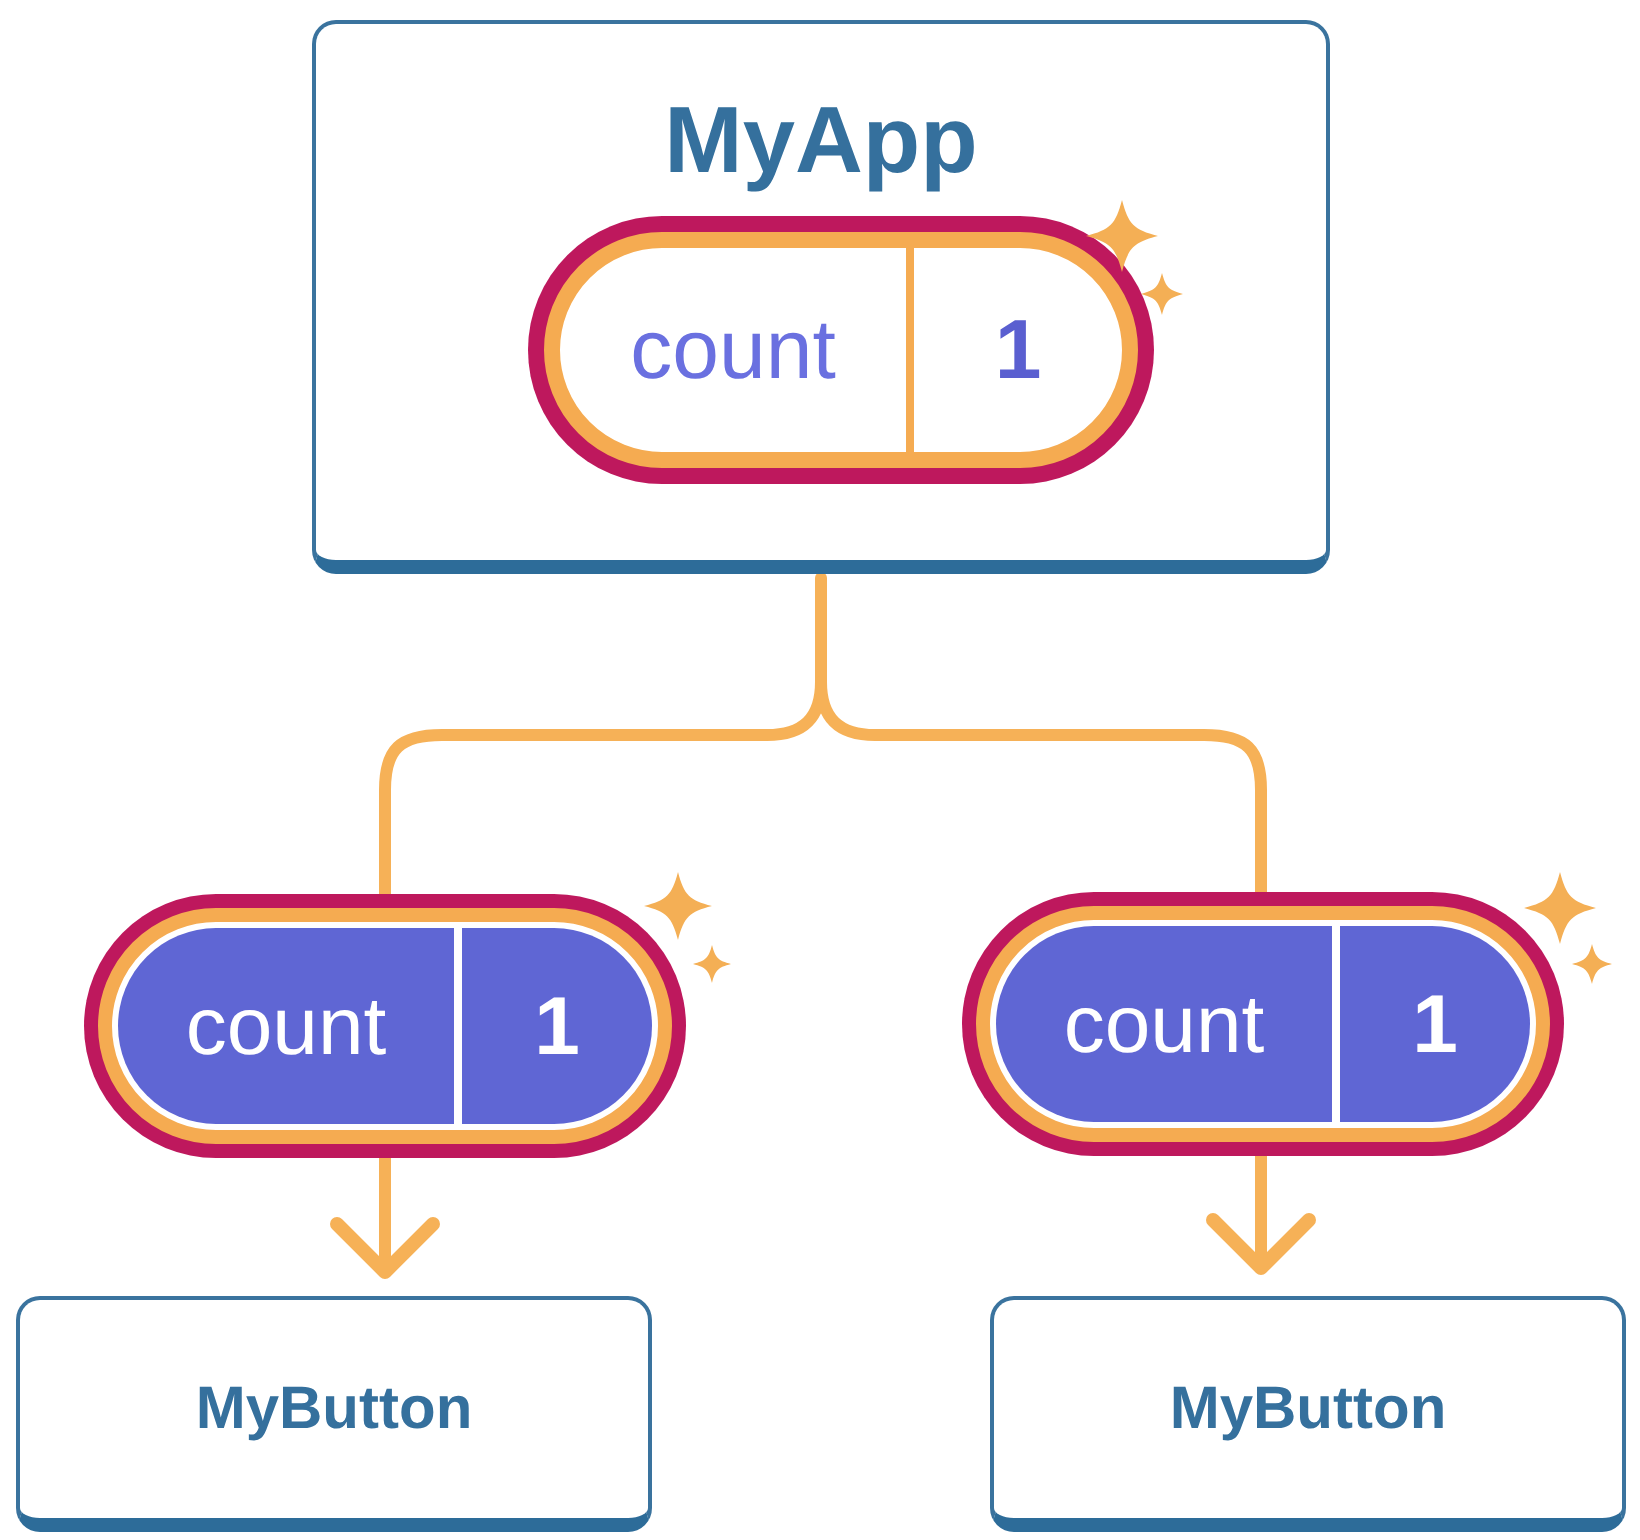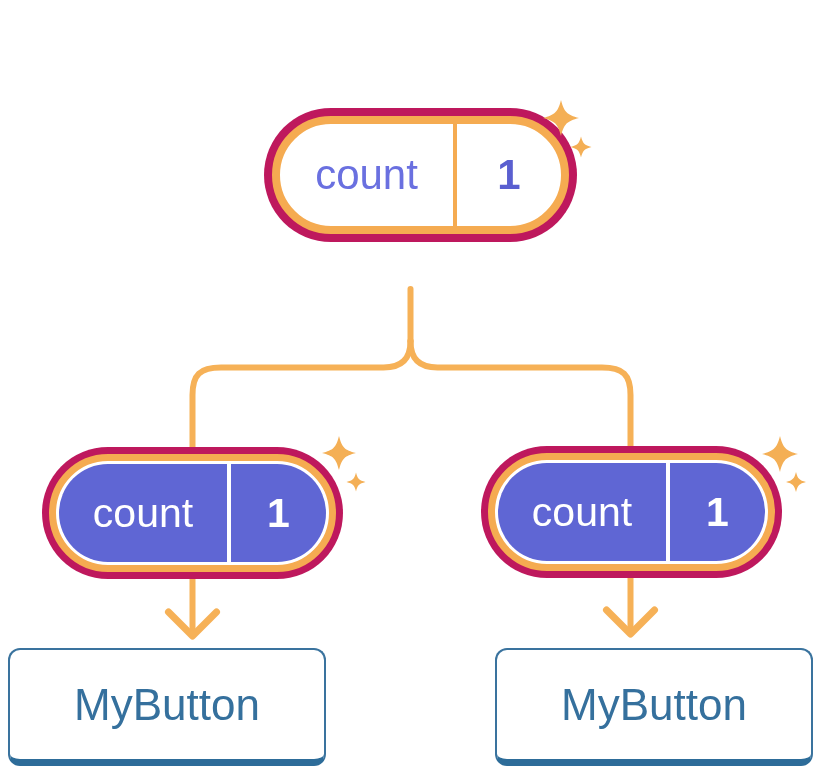--- a/index.html
+++ b/index.html
@@ -12,21 +12,21 @@
   .chevron{stroke-width:7;stroke-linecap:round;stroke-linejoin:round;}
   .sparkles path{fill:#f4af55;}
 
   .card{position:absolute;background:#ffffff;border:2px solid #3a739e;border-bottom:7px solid #2d6c99;
         border-radius:12px;box-sizing:border-box;}
   .root-card{left:156px;top:10px;width:509px;height:277px;}
   .card-title{margin-top:30px;text-align:center;font-size:47px;font-weight:600;color:#35709d;}
   .leaf-card{top:648px;width:318px;height:118px;display:flex;align-items:center;justify-content:center;}
   .leaf-left{left:8px;}
   .leaf-right{left:495px;}
-  .leaf-title{font-size:44px;font-weight:400;color:#35709d;}
+  .leaf-title{font-size:30px;font-weight:700;color:#35709d;}
 
   .pill{position:absolute;background:#be185d;border-radius:999px;box-sizing:border-box;display:flex;}
   .pill-ring{flex:1;display:flex;border-radius:999px;overflow:hidden;box-sizing:border-box;}
   .outline{left:264px;top:108px;width:313px;height:134px;padding:8px;}
   .outline .pill-ring{border:8px solid #f5ab51;background:#ffffff;}
   .outline .label-cell{flex:1;font-size:42px;color:#6a70e0;}
   .outline .divider{width:4px;background:#f5ab51;}
   .outline .value-cell{width:104px;font-size:42px;font-weight:700;color:#5a5fd0;}
 
   .filled{width:301px;height:132px;padding:7px;}
@@ -52,20 +52,23 @@
     <g>
       <path class="line" d="M192.5 576 L192.5 634"></path>
       <path class="chevron" d="M168.5 612 L192.5 636 L216.5 612"></path>
     </g>
     <g>
       <path class="line" d="M630.5 574 L630.5 633"></path>
       <path class="chevron" d="M606.5 610 L630.5 634 L654.5 610"></path>
     </g>
   </svg>
 
+  <div class="card root-card">
+    <div class="card-title">MyApp</div>
+  </div>
 
   <div class="pill outline">
     <div class="pill-ring">
       <div class="cell label-cell">count</div>
       <div class="divider"></div>
       <div class="cell value-cell">1</div>
     </div>
   </div>
 
   <div class="pill filled filled-left">

